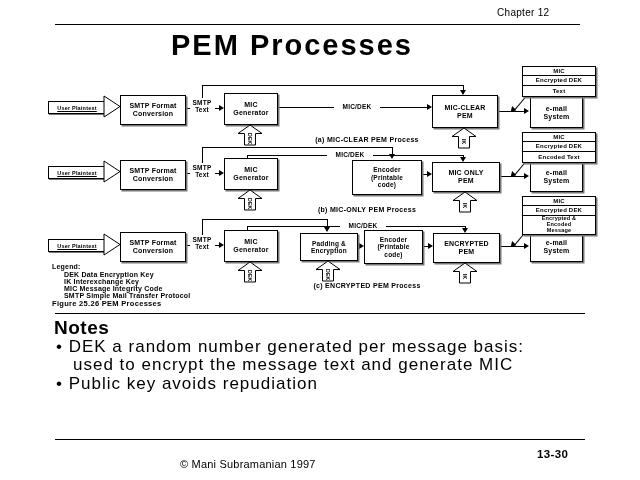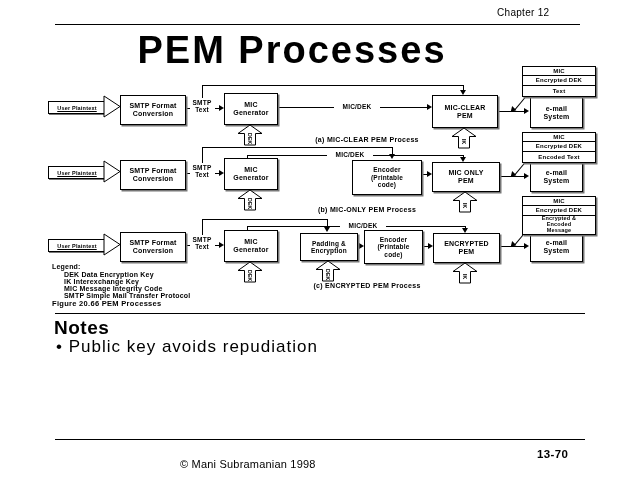--- a/index.html
+++ b/index.html
@@ -22,21 +22,21 @@
   .ah-d{border-left:3px solid transparent;border-right:3px solid transparent;border-top:5px solid #000;}
   .ah-dl{border-top:3px solid transparent;border-bottom:3px solid transparent;border-left:5px solid #000;
          transform:rotate(135deg);}
   .diag{position:absolute;height:1px;background:#000;transform-origin:0 0;transform:rotate(-50deg);}
   .stack{position:absolute;box-shadow:1.5px 1.5px 0 #777;z-index:3;}
   .stackrow{border:1px solid #000;border-top-width:0;background:#fff;display:flex;align-items:center;
         justify-content:center;text-align:center;font-size:6px;font-weight:bold;line-height:6.5px;
         white-space:pre-line;letter-spacing:.2px;}
   .stackrow.first{border-top-width:1px;}
   .chapter{position:absolute;font-size:10px;letter-spacing:.3px;}
-  .title{position:absolute;left:0;top:29px;width:584px;text-align:center;font-size:38px;
+  .title{position:absolute;left:0;top:29px;width:584px;text-align:center;font-size:29px;
         font-weight:bold;letter-spacing:2px;}
   .subtitle{position:absolute;left:0;top:58px;width:584px;text-align:center;font-size:18px;letter-spacing:.5px;}
   .legend{position:absolute;font-size:7px;font-weight:bold;line-height:7px;letter-spacing:.2px;}
   .figcap{position:absolute;font-size:7.5px;font-weight:bold;letter-spacing:.3px;}
   .notes-h{position:absolute;font-size:19px;font-weight:bold;letter-spacing:.5px;}
   .bullets{position:absolute;left:56px;top:338px;width:545px;font-size:17px;line-height:18px;letter-spacing:1px;}
   .bullet{padding-left:17px;text-indent:-17px;margin:0 0 1px 0;}
   .bullet .btxt{white-space:pre-line;}
   .credit{position:absolute;font-size:11px;line-height:13.5px;letter-spacing:.2px;}
   .pageno{position:absolute;font-size:11.5px;font-weight:bold;letter-spacing:.4px;}
@@ -209,26 +209,28 @@
     </div>
     <div class="cap" style="left:292px;top:282px;width:150px;">(c) ENCRYPTED PEM Process</div>
   </div>
 
   <div>
     <div class="legend" style="left:52px;top:263px;">Legend:</div>
     <div class="legend" style="left:64px;top:271px;">DEK Data Encryption Key</div>
     <div class="legend" style="left:64px;top:278px;">IK Interexchange Key</div>
     <div class="legend" style="left:64px;top:285px;">MIC  Message Integrity Code</div>
     <div class="legend" style="left:64px;top:292px;">SMTP  Simple Mail Transfer Protocol</div>
-    <div class="figcap" style="left:52px;top:299px;">Figure 20.66 PEM Processes</div>
+    <div class="figcap" style="left:52px;top:299px;">Figure 25.26 PEM Processes</div>
   </div>
 
   <div class="hline" style="left:55px;top:313px;width:530px;"></div>
   <div class="notes-h" style="left:54px;top:317px;">Notes</div>
   <div class="bullets">
+    <p class="bullet"><span>•</span> <span class="btxt">DEK a random number generated per message basis:
+used to encrypt the message text and generate MIC</span></p>
     <p class="bullet"><span>•</span> <span class="btxt">Public key avoids repudiation</span></p>
   </div>
 
   <div class="hline" style="left:55px;top:439px;width:530px;"></div>
-  <div class="credit" style="left:180px;top:458px;">©  Mani Subramanian  1998</div>
-  <div class="pageno" style="left:537px;top:448px;">13-70</div>
+  <div class="credit" style="left:180px;top:458px;">©  Mani Subramanian  1997</div>
+  <div class="pageno" style="left:537px;top:448px;">13-30</div>
 
 </div>
 
 </body></html>

